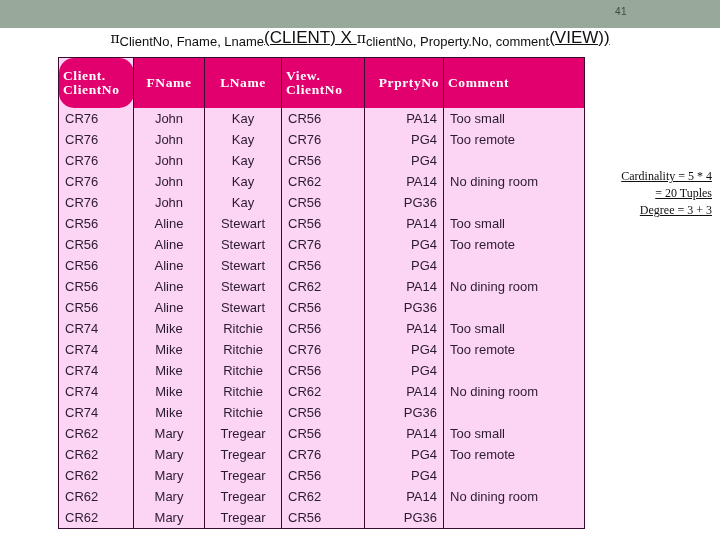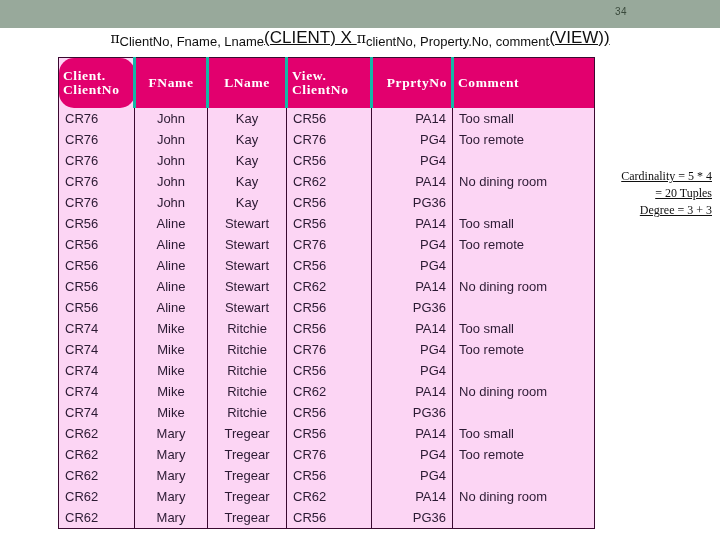--- a/index.html
+++ b/index.html
@@ -72,21 +72,21 @@
     border: 1px solid #3a0a30;
   }
   #result-table th {
     background: #e2006e;
     color: #ffffff;
     font-family: "Liberation Serif", serif;
     font-size: 13.5px;
     font-weight: bold;
     letter-spacing: 0.6px;
     padding: 3px 4px;
-    border-left: 3px solid #14b8a6;
+    border-left: 1px solid #14b8a6;
     border-right: 1px solid #3a0a30;
     height: 44px;
     vertical-align: middle;
     line-height: 1.05;
   }
   #result-table th:first-child { border-left: none; border-radius: 15px; }
   #result-table th:last-child { border-right: none; }
 
   #result-table td {
     font-family: "Liberation Sans", sans-serif;
@@ -127,21 +127,21 @@
     color: #101010;
     line-height: 1.42;
     text-decoration: underline;
   }
   #annotation div { white-space: nowrap; }
 </style>
 </head>
 <body>
 
 <div id="top-bar">
-  <span id="slide-number">34</span>
+  <span id="slide-number">41</span>
 </div>
 
 <div id="formula">
   <span class="pi">π</span><span class="sub">ClientNo, Fname, Lname</span><span class="big">(CLIENT) X </span><span class="pi">π</span><span class="sub">clientNo, Property.No, comment</span><span class="big">(VIEW))</span>
 </div>
 
 <table id="result-table">
   <thead>
     <tr>
       <th class="col-client">

